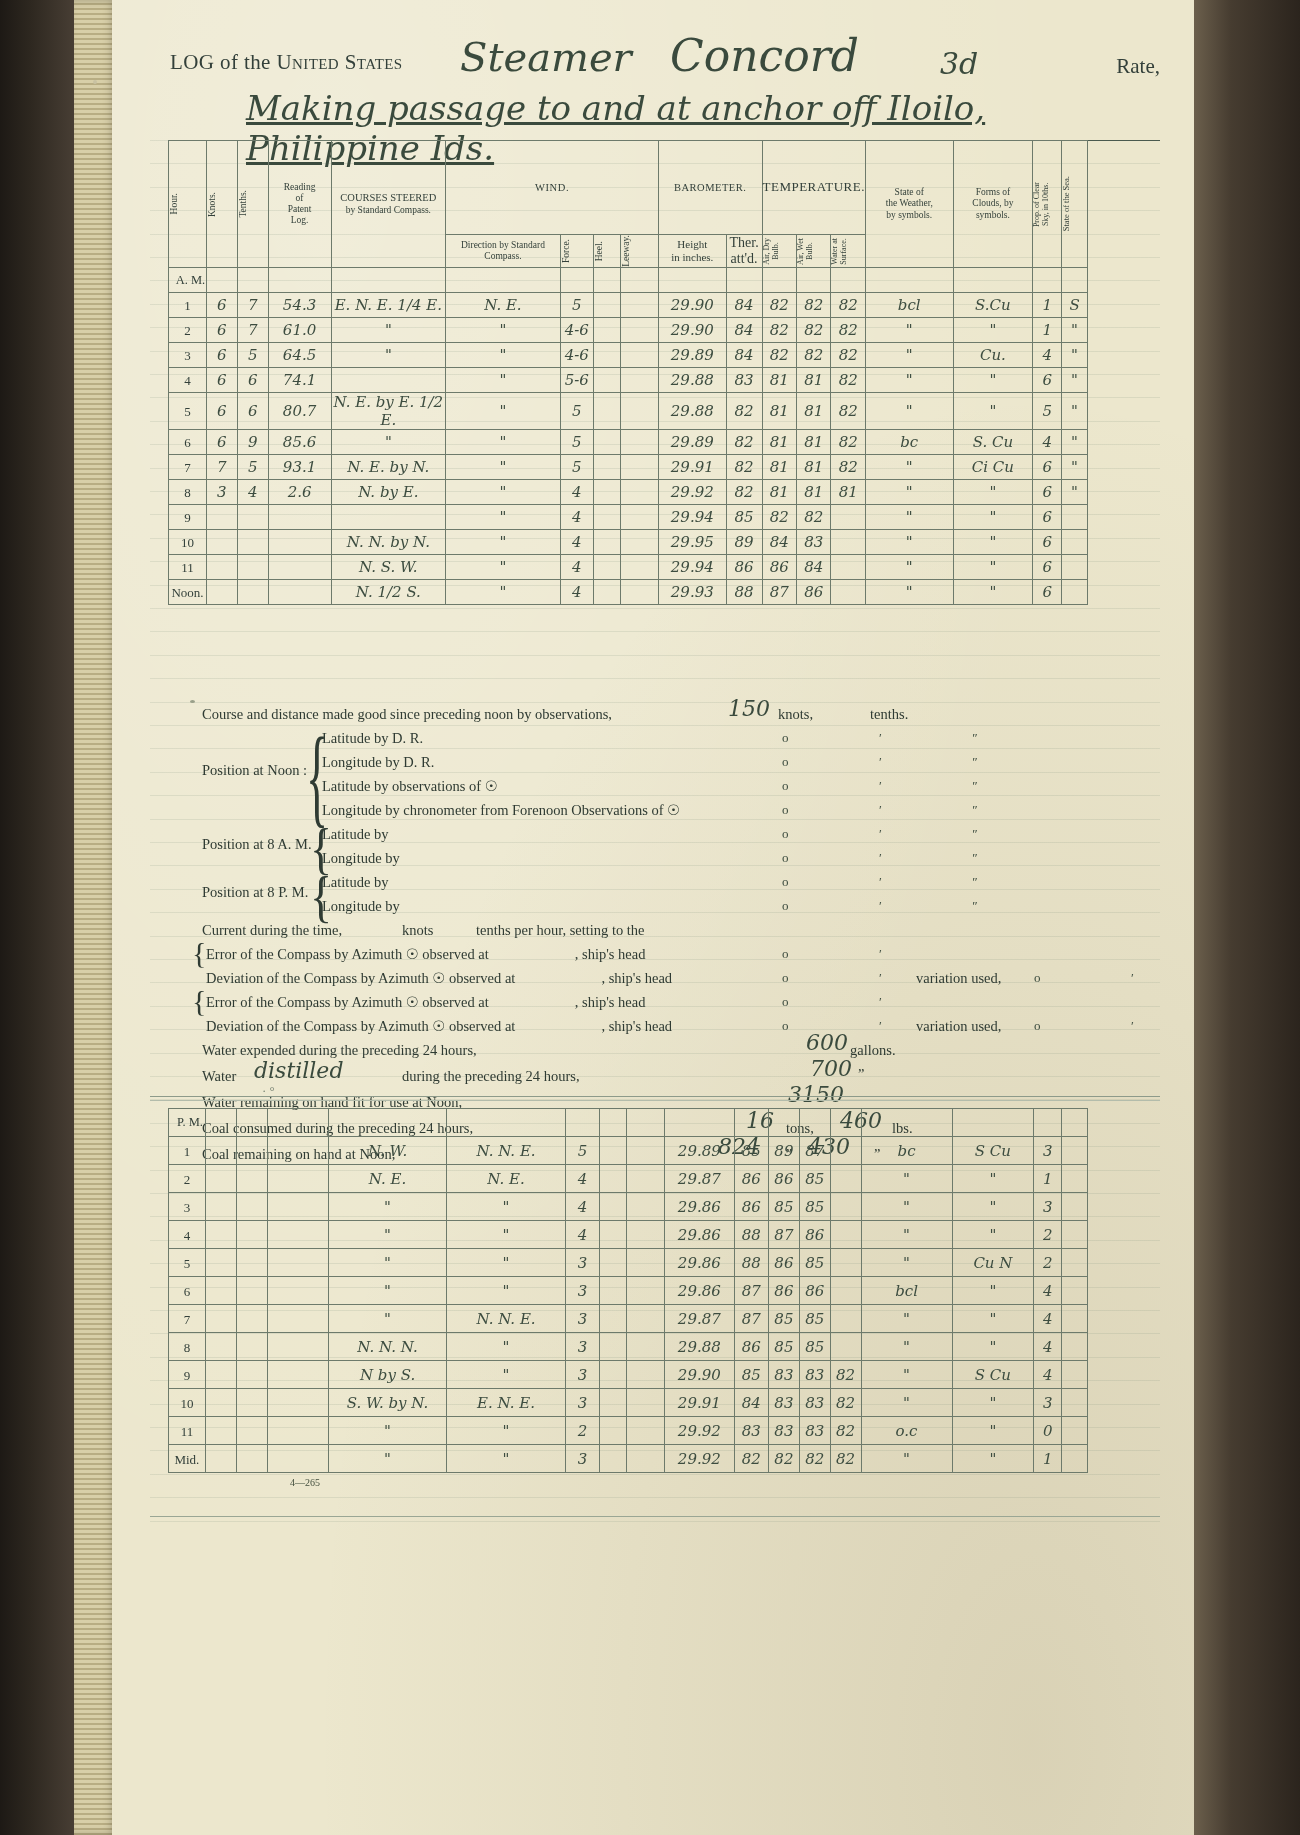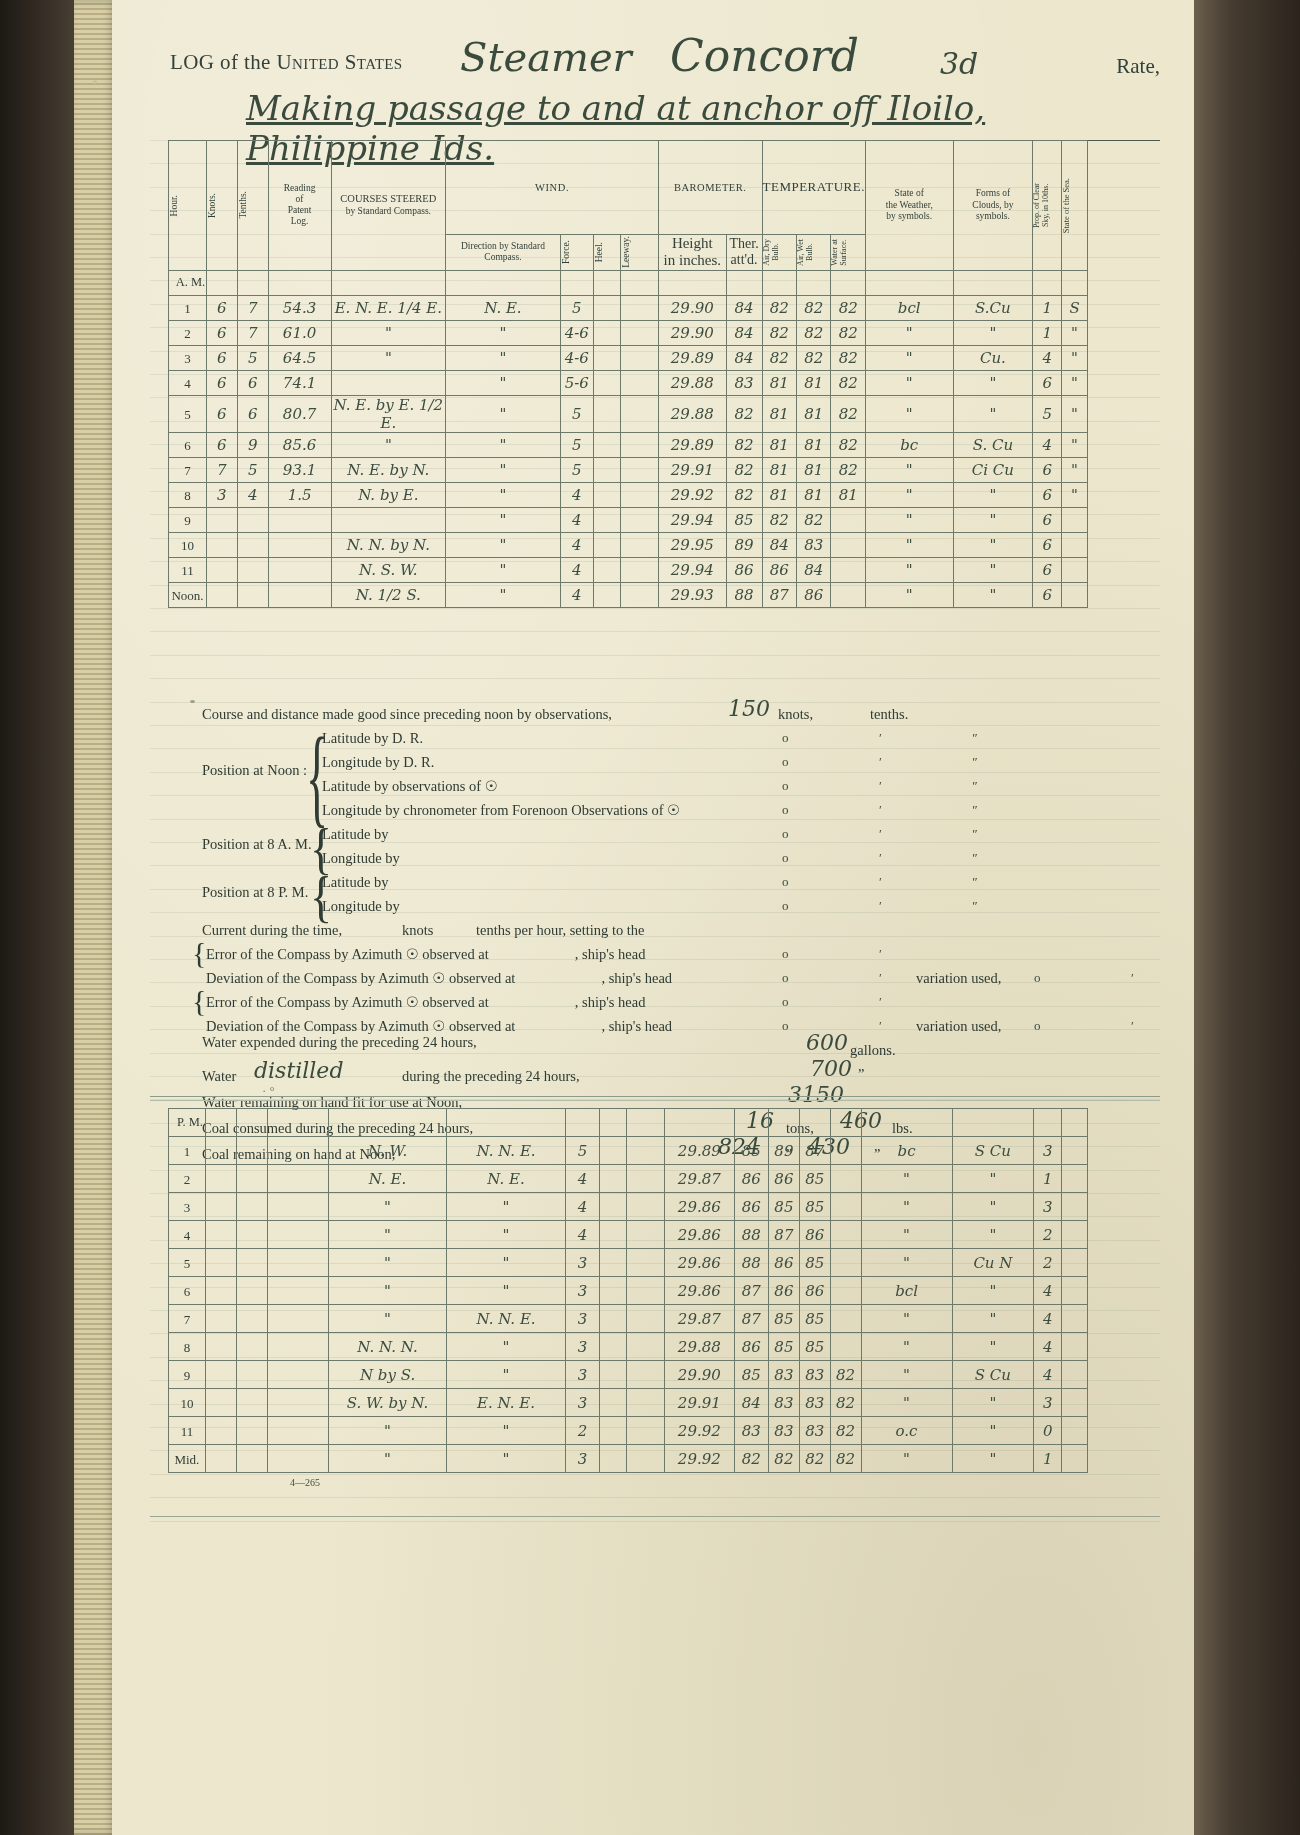--- a/index.html
+++ b/index.html
@@ -164,21 +164,21 @@
         <th class="w-force hcell">
             <div class="vert">Force.</div>
           </th>
         <th class="w-heel hcell">
             <div class="vert">Heel.</div>
           </th>
         <th class="w-lee hcell">
             <div class="vert">Leeway.</div>
           </th>
         <th class="w-bar hcell">
-            <div style="font-size:15px;line-height:1.15">Height<br>in inches.</div>
+            <div style="font-size:11px;line-height:1.15">Height<br>in inches.</div>
           </th>
         <th class="w-ther hcell">
             <div style="font-size:14px;line-height:1.15">Ther.<br>att'd.</div>
           </th>
         <th class="w-dry hcell">
             <div class="vert" style="font-size:8px;line-height:1.1">Air, Dry<br>Bulb.</div>
           </th>
         <th class="w-wet hcell">
             <div class="vert" style="font-size:8px;line-height:1.1">Air, Wet<br>Bulb.</div>
           </th>
@@ -345,21 +345,21 @@
           <td><span class="val">82</span></td>
           <td><span class="val">"</span></td>
           <td><span class="val">Ci Cu</span></td>
           <td><span class="val">6</span></td>
           <td><span class="val">"</span></td>
         </tr>
         <tr>
           <td><span class="rowlab">8</span></td>
           <td><span class="val">3</span></td>
           <td><span class="val">4</span></td>
-          <td><span class="val">1.5</span></td>
+          <td><span class="val">2.6</span></td>
           <td><span class="val">N. by E.</span></td>
           <td><span class="val">"</span></td>
           <td><span class="val">4</span></td>
           <td><span class="val"></span></td>
           <td><span class="val"></span></td>
           <td><span class="val">29.92</span></td>
           <td><span class="val">82</span></td>
           <td><span class="val">81</span></td>
           <td><span class="val">81</span></td>
           <td><span class="val">81</span></td>
@@ -503,21 +503,21 @@
       <span>Error of the Compass by Azimuth ☉ observed at</span><span style="display:inline-block;width:86px"></span><span>, ship's head</span>
     </div>
     <div class="ln deg" style="left:632px;top:294px">o &nbsp;′</div>
     <div class="ln" style="left:56px;top:318px">
       <span>Deviation of the Compass by Azimuth ☉ observed at</span><span style="display:inline-block;width:86px"></span><span>, ship's head</span>
     </div>
     <div class="ln deg" style="left:632px;top:318px">o &nbsp;′</div>
     <div class="ln" style="left:766px;top:318px">variation used,</div>
     <div class="ln deg" style="left:884px;top:318px">o &nbsp;′</div>
 
-    <div class="ln" style="left:52px;top:334px">Water expended during the preceding 24 hours,</div>
+    <div class="ln" style="left:52px;top:342px">Water expended during the preceding 24 hours,</div>
     <div class="ln hv" style="left:656px;top:330px">600</div>
     <div class="ln" style="left:700px;top:342px">gallons.</div>
 
     <div class="ln" style="left:52px;top:368px">Water</div>
     <div class="ln hv" style="left:104px;top:358px">distilled</div>
     <div class="ln" style="left:252px;top:368px">during the preceding 24 hours,</div>
     <div class="ln hv" style="left:660px;top:356px">700</div>
     <div class="ln" style="left:708px;top:366px">”</div>
 
     <div class="ln" style="left:52px;top:394px">Water remaining on hand fit for use at Noon,</div>

